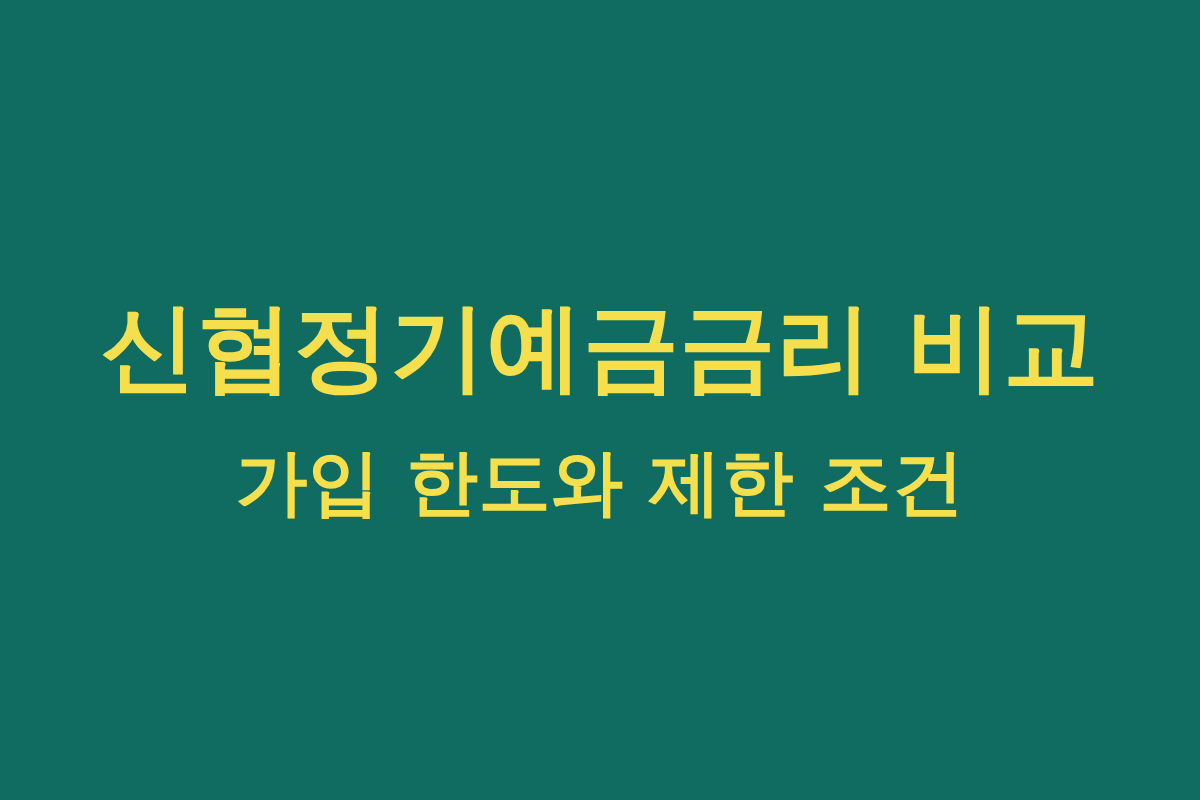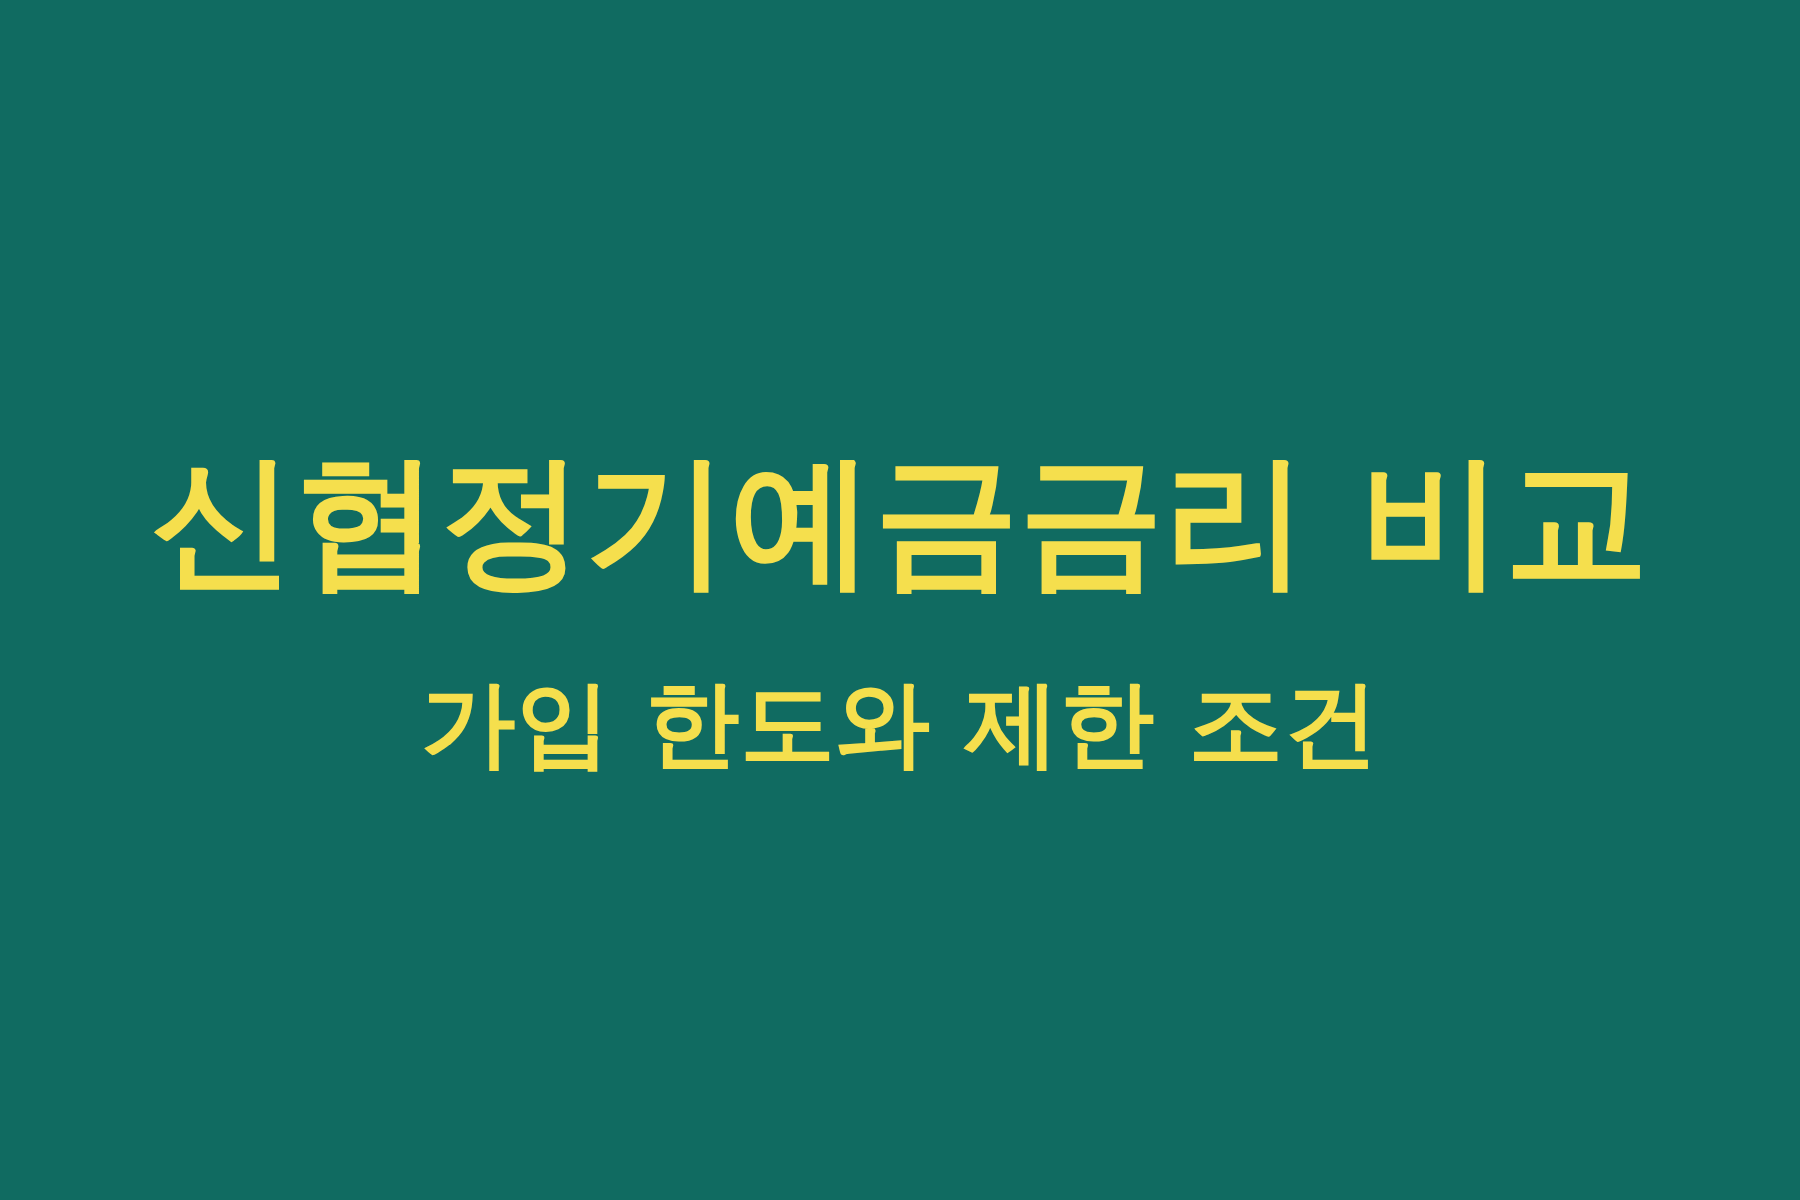--- a/index.html
+++ b/index.html
@@ -49,21 +49,21 @@
     letter-spacing: 0.5px;
     white-space: nowrap;
     -webkit-font-smoothing: antialiased;
   }
 
   .title-line--primary {
     font-size: 96px;
   }
 
   .title-line--secondary {
-    font-size: 63px;
+    font-size: 72px;
   }
 </style>
 </head>
 <body>
 
 <div id="thumbnail-card" style="background: rgb(16, 107, 97);">
 
   <div id="title-block">
 
     <span class="title-line title-line--primary" style="color: rgb(245, 223, 77);">신협정기예금금리 비교</span>

